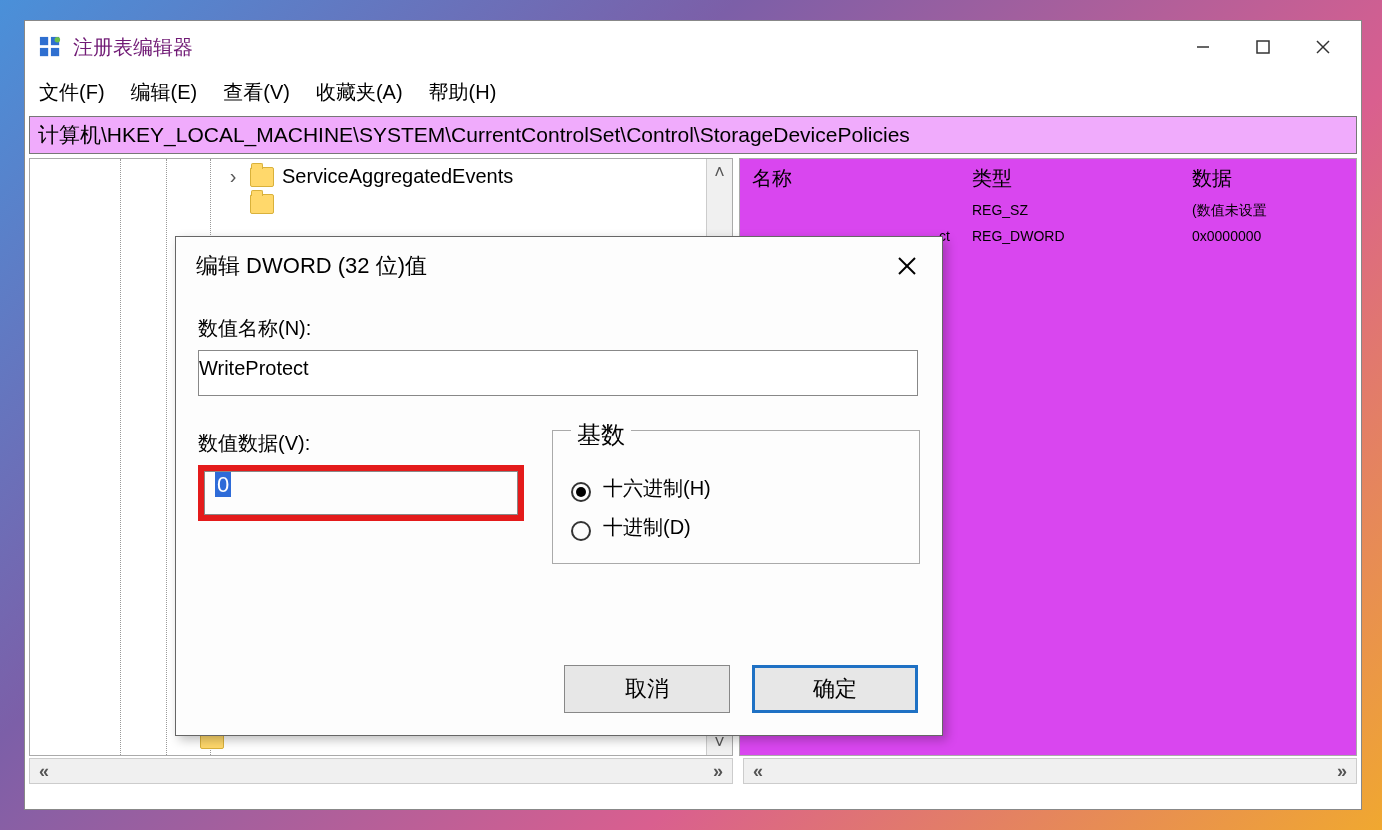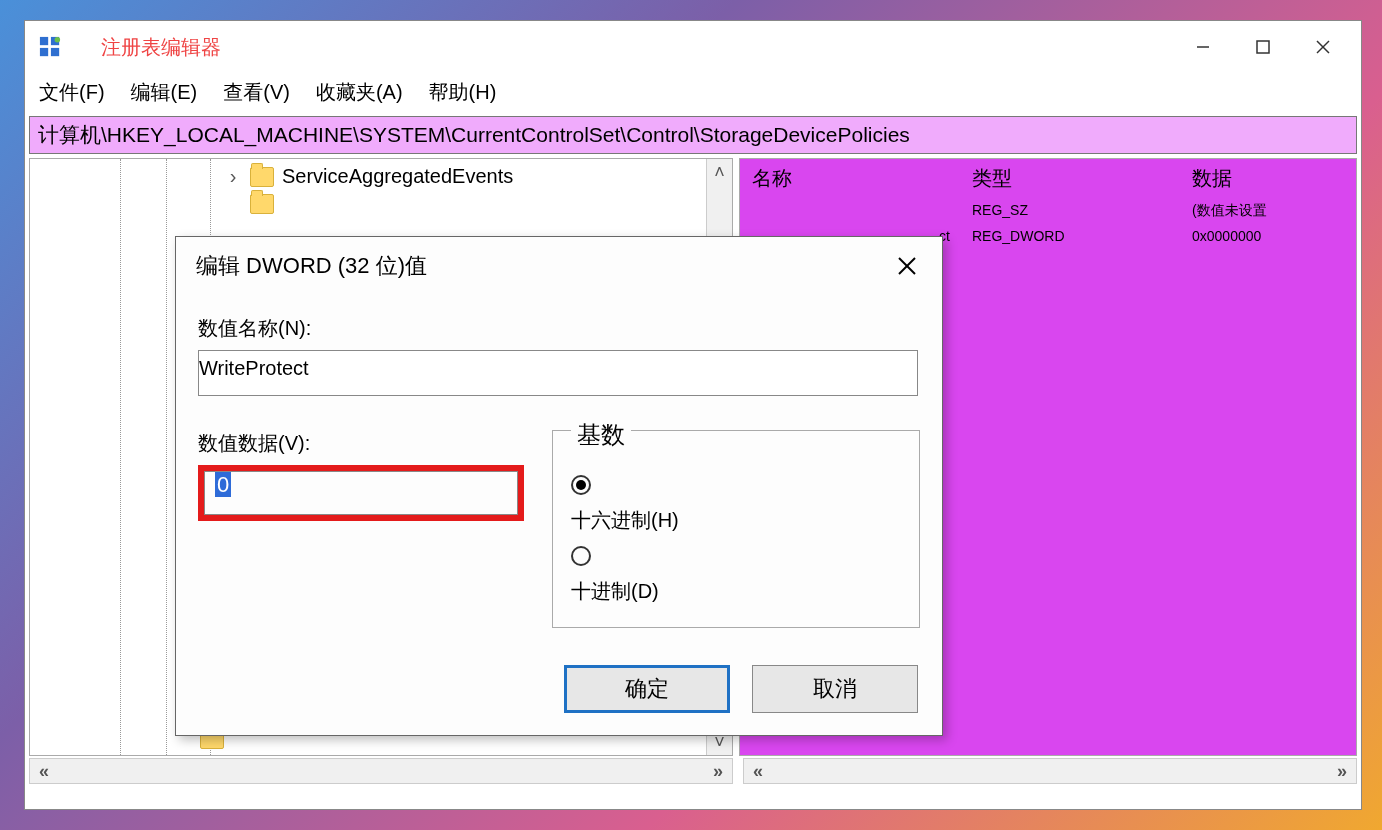--- a/index.html
+++ b/index.html
@@ -25,21 +25,21 @@
     display: flex;
     align-items: center;
     padding: 0 8px;
     background: #fff;
   }
   .titlebar .app-icon {
     width: 22px; height: 22px; margin: 0 12px 0 6px;
     display: inline-block;
   }
   .app-icon svg { width: 22px; height: 22px; }
-  .title-text { color: #ef4444; font-size: 20px; margin-left: 28px; }
+  .title-text { color: #701a75; font-size: 20px; }
   .win-controls { margin-left: auto; display: flex; }
   .win-btn {
     width: 60px; height: 40px; display:flex; align-items:center; justify-content:center;
     color:#333; font-size: 18px;
   }
   .menubar {
     display: flex; gap: 26px; padding: 6px 14px 10px 14px;
     font-size: 20px; color: #000;
   }
   .menubar span { cursor: default; }
@@ -135,21 +135,21 @@
     border:1px solid #888; width:100%; height:100%; padding: 0 10px;
     font-size:22px; outline:none;
   }
   .value-input .selected {
     background:#2e6bd8; color:#fff; padding:0 2px;
   }
   .fieldset {
     border:1px solid #aaa; padding: 18px 18px 22px 18px; width: 380px;
   }
   .fieldset-label { position:relative; top:-30px; background:#fdfdfd; padding:0 6px; display:inline-block; font-size:24px; }
-  .radio-row { display:flex; align-items:flex-start; gap:12px; font-size:20px; margin-top:-6px;flex-direction:column; }
+  .radio-row { display:flex; align-items:flex-end; gap:12px; font-size:20px; margin-top:-6px; }
   .radio-row + .radio-row { margin-top: 12px; }
   .radio {
     width:20px; height:20px; border:2px solid #333; border-radius:50%;
     display:inline-flex; align-items:center; justify-content:center;
   }
   .radio.checked::after {
     content:""; width:10px; height:10px; background:#000; border-radius:50%;
   }
   .dlg-buttons {
     position:absolute; bottom: 22px; right: 24px; display:flex; gap: 22px;
@@ -297,17 +297,17 @@
             <span>十六进制(H)</span>
           </div>
           <div class="radio-row">
             <span class="radio"></span>
             <span>十进制(D)</span>
           </div>
         </div>
       </div>
     </div>
     <div class="dlg-buttons">
+      <div class="btn">取消</div>
       <div class="btn primary">确定</div>
-      <div class="btn">取消</div>
     </div>
   </div>
 </div>
 
 </body></html>

